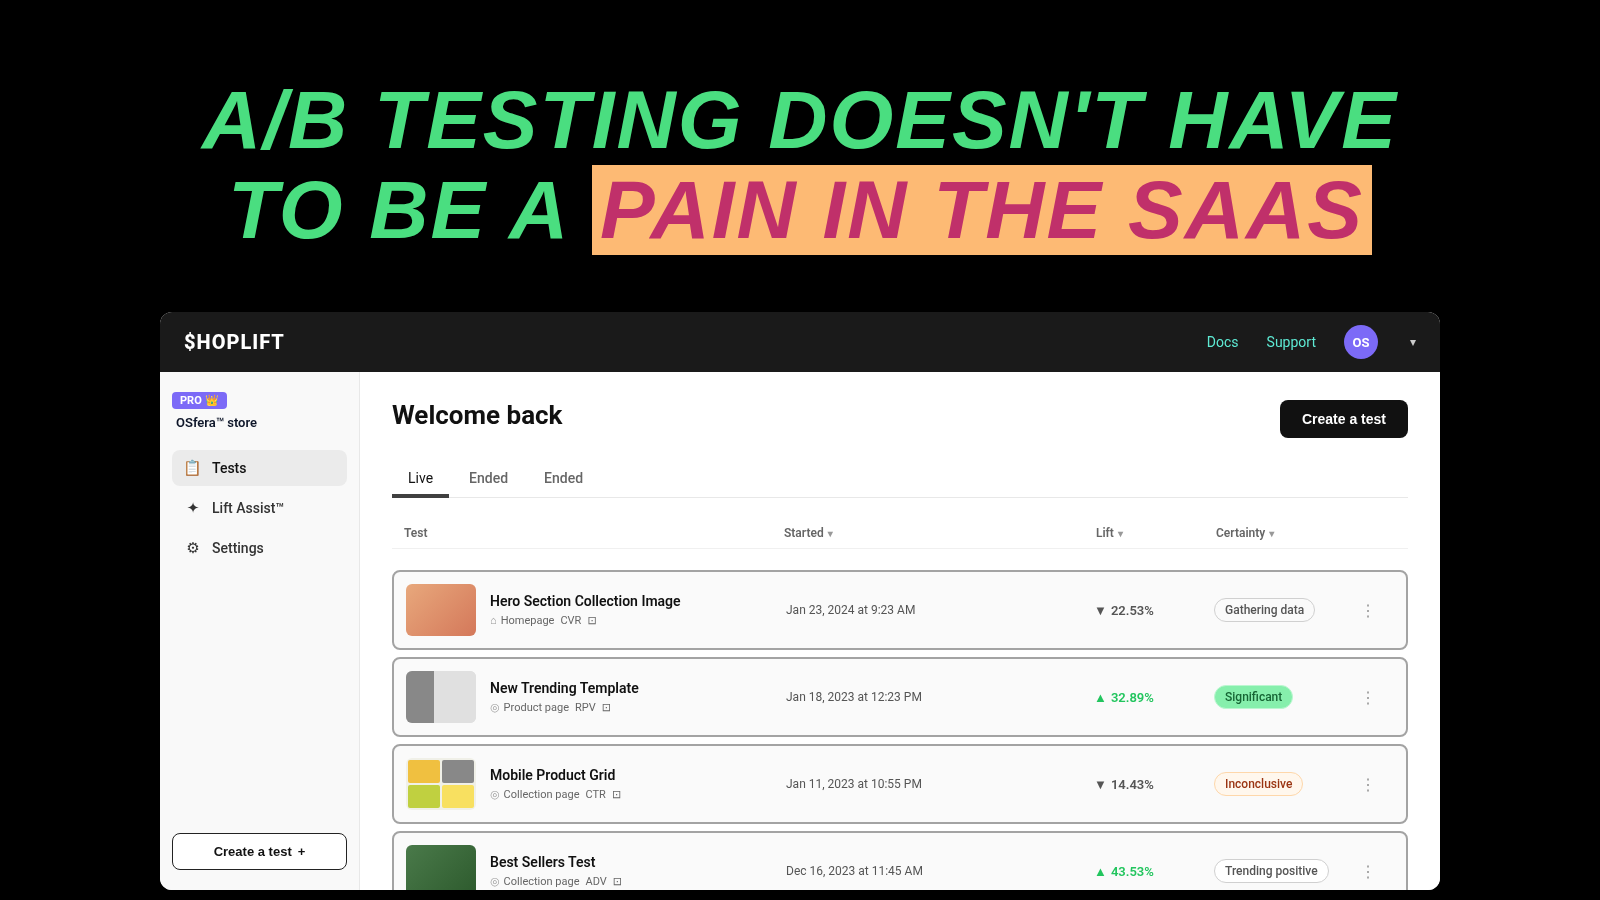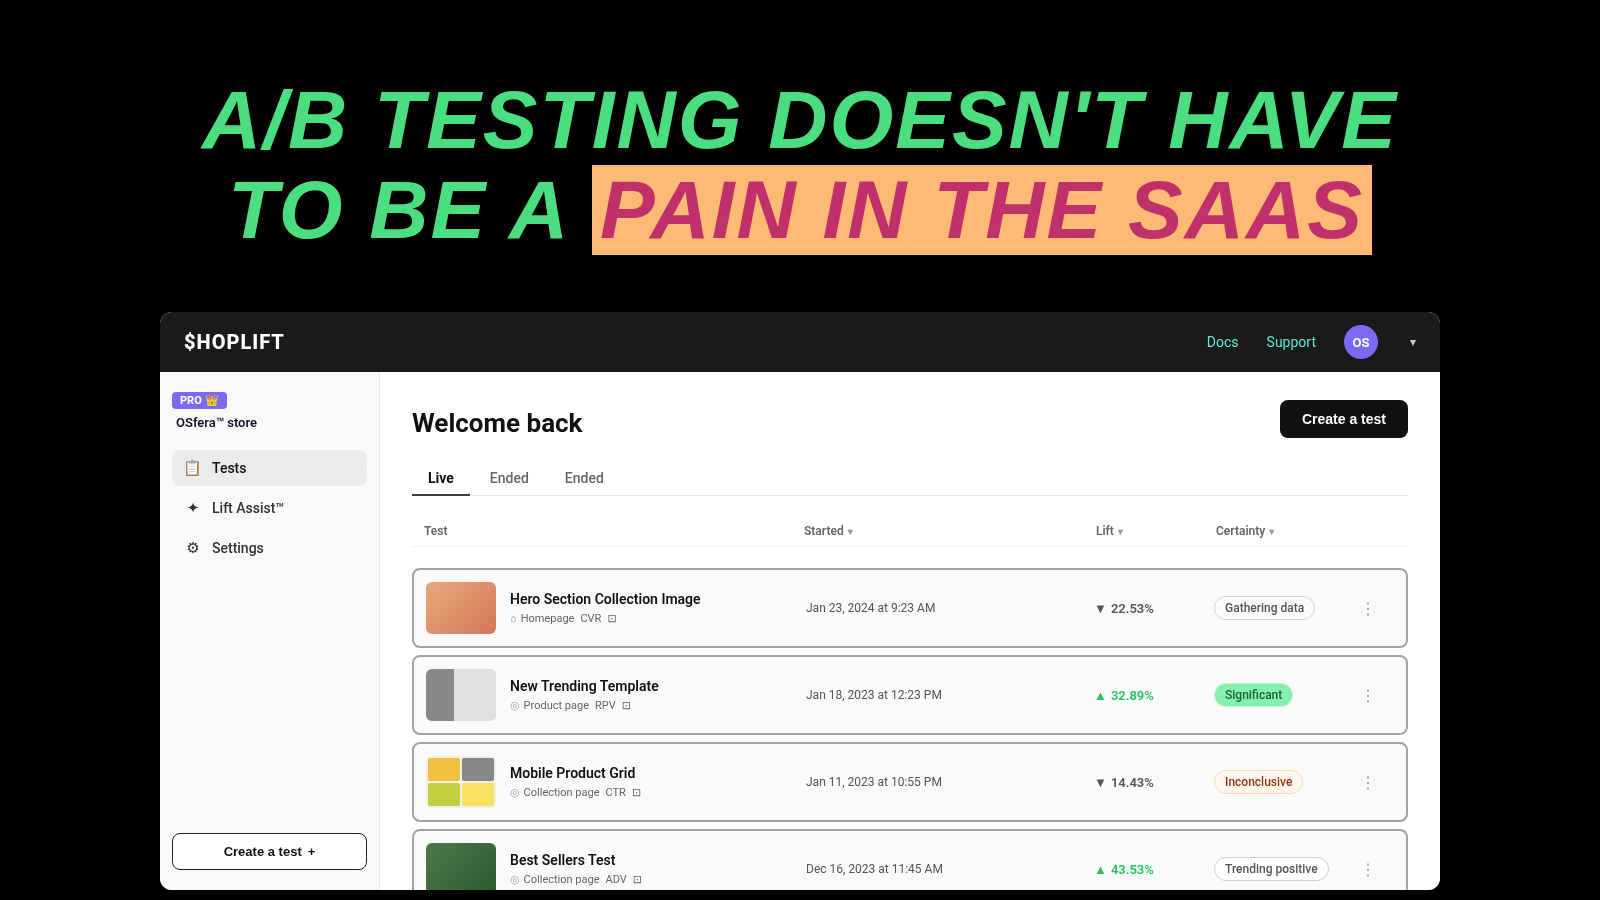--- a/index.html
+++ b/index.html
@@ -116,21 +116,21 @@
 
     
     .main-content {
       display: flex;
       flex: 1;
       overflow: hidden;
     }
 
     
     .sidebar {
-      width: 220px;
+      width: 200px;
       background: #f9f9f9;
       border-right: 1px solid #e8e8e8;
       display: flex;
       flex-direction: column;
       padding: 20px 12px;
       flex-shrink: 0;
     }
     .sidebar-badge-row {
       display: flex;
       align-items: center;
@@ -206,21 +206,21 @@
 
     
     .page-content {
       flex: 1;
       padding: 28px 32px;
       overflow-y: auto;
       background: #fff;
     }
     .page-header {
       display: flex;
-      align-items: flex-end;
+      align-items: flex-start;
       justify-content: space-between;
       margin-bottom: 24px;
     }
     .page-title {
       font-size: 26px;
       font-weight: 700;
       color: #111;
     }
     .create-test-header-btn {
       background: #111;
@@ -244,22 +244,22 @@
       padding: 8px 16px;
       font-size: 14px;
       font-weight: 500;
       color: #666;
       cursor: pointer;
       border-bottom: 2px solid transparent;
       margin-bottom: -1px;
     }
     .tab.active {
       color: #111;
-      border-bottom: 2px solid #404040;
-      font-weight: 700;
+      border-bottom: 4px solid #404040;
+      font-weight: 400;
     }
 
     
     .table-header {
       display: grid;
       grid-template-columns: 380px 1fr 120px 140px 40px;
       padding: 8px 12px;
       font-size: 12px;
       font-weight: 600;
       color: #666;

